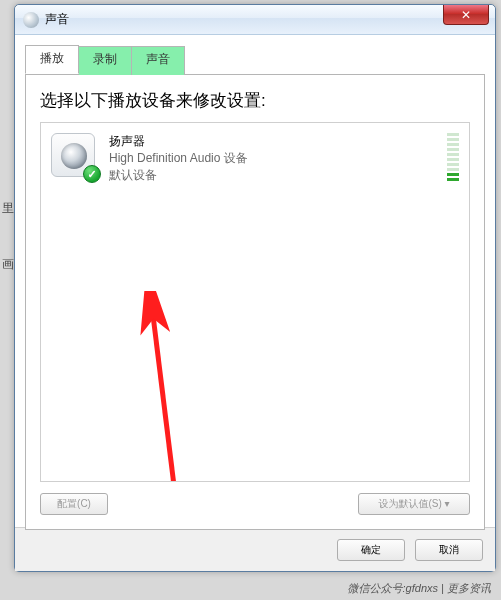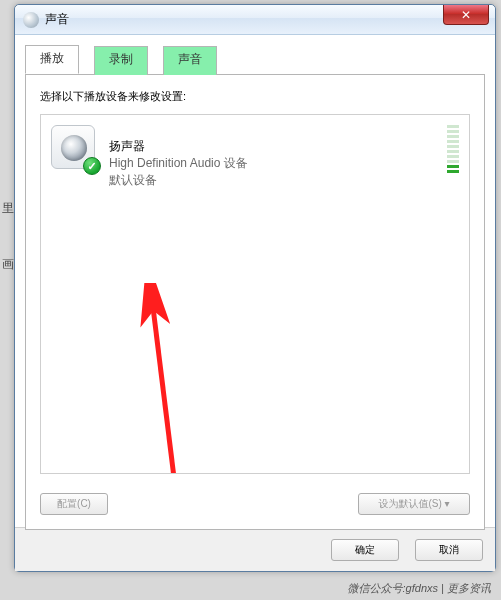--- a/index.html
+++ b/index.html
@@ -15,68 +15,68 @@
   }
   .titlebar .ticon { width: 16px; height: 16px; border-radius: 50%; background: radial-gradient(circle at 35% 35%, #fff, #b8c6d2 60%, #8a99a6); margin-right: 6px; }
   .titlebar .ttxt { font-size: 12px; color: #000; }
   .closebtn {
     position: absolute; right: 6px; top: 0; width: 46px; height: 20px;
     background: linear-gradient(#e78, #c9302c 45%, #b52b27 46%, #d9534f);
     border: 1px solid #7a1e1b; border-top: none; border-radius: 0 0 4px 4px;
     display: flex; align-items: center; justify-content: center; color: #fff; font-size: 12px;
   }
   .body { position: absolute; left: 10px; right: 10px; top: 40px; bottom: 46px; }
-  .tabs { display: flex; position: relative; z-index: 2; gap: 16px; }
+  .tabs { display: flex; position: relative; z-index: 2; }
   .tab {
     padding: 4px 14px 5px 14px; font-size: 12px; background: #86efac;
     border: 1px solid #b5b5b5; border-bottom: none; margin-right: -1px;
     position: relative; top: 1px; color: #333;
   }
   .tab.active { background: #fff; border-bottom: 1px solid #fff; top: 0; padding-bottom: 6px; z-index: 3; }
   .panel {
     border: 1px solid #b5b5b5; background: #fff; height: calc(100% - 24px);
     position: relative; z-index: 1; padding: 14px;
   }
-  .instruction { font-size: 11px; color: #000; margin-bottom: 10px; }
+  .instruction { font-size: 17px; color: #000; margin-bottom: 10px; }
   .list {
     border: 1px solid #cfcfcf; height: 360px; background: #fff; padding: 6px 8px; position: relative; overflow: hidden;
   }
   .device { display: flex; align-items: flex-start; padding: 4px 2px; border-radius: 2px; }
   .devicon { width: 48px; height: 48px; position: relative; margin-right: 10px; flex: 0 0 auto; }
   .devicon .spk {
     width: 44px; height: 44px; border: 1px solid #c0c6cc; border-radius: 6px;
     background: linear-gradient(#fdfdfd, #e6eaee); position: relative;
   }
   .devicon .cone {
     position: absolute; left: 9px; top: 9px; width: 26px; height: 26px; border-radius: 50%;
     background: radial-gradient(circle at 38% 35%, #fff 0%, #cfd6dd 38%, #8f9aa6 70%, #6a7684);
     box-shadow: inset 0 0 4px rgba(0,0,0,0.25);
   }
   .devicon .chk {
     position: absolute; right: -2px; bottom: -2px; width: 18px; height: 18px; border-radius: 50%;
     background: radial-gradient(circle at 35% 30%, #6ee07a, #17a52f 70%); border: 1px solid #0b7a1f;
     display: flex; align-items: center; justify-content: center; color: #fff; font-size: 11px; font-weight: bold;
   }
   .devtext { font-size: 12px; line-height: 17px; }
-  .devname { color: #000; margin-top: 13px; }
+  .devname { color: #000; }
   .devdesc, .devstatus { color: #6a6a6a; }
   .meter { position: absolute; right: 10px; top: 10px; width: 12px; display: flex; flex-direction: column; gap: 2px; }
   .meter div { height: 3px; background: #d0e7d0; }
   .meter div.on { background: #2ea82e; }
   .panel-buttons { position: absolute; left: 14px; right: 14px; bottom: 14px; display: flex; justify-content: space-between; }
   .btn {
     font-size: 10px; padding: 3px 12px; background: linear-gradient(#fdfdfd, #e9e9e9);
     border: 1px solid #adadad; border-radius: 3px; min-width: 68px; text-align: center; cursor: default;
   }
   .btn.wide { min-width: 112px; }
   .btn.disabled { color: #9a9a9a; }
   .dropmark::after { content: " ▾"; }
   .footer {
     position: absolute; left: 0; right: 0; bottom: 0; height: 44px;
-    background: #f0f0f0; border-top: 1px solid #d0d0d0; display: flex; align-items: center; justify-content: flex-end; gap: 16px; padding-right: 12px;
+    background: #f0f0f0; border-top: 1px solid #d0d0d0; display: flex; align-items: center; justify-content: flex-end; gap: 10px; padding-right: 12px;
   }
   .arrow { position: absolute; left: 96px; top: 168px; width: 60px; height: 300px; pointer-events: none; }
   .watermark { position: absolute; right: 10px; bottom: 4px; font-size: 11px; color: #555; font-style: italic; }
   .leftstrip { position: absolute; left: 0; top: 0; width: 12px; height: 600px; }
   .leftstrip div { position: absolute; left: 2px; font-size: 12px; color: #444; }
 </style>
 </head>
 <body>
 
 <div class="leftstrip">

